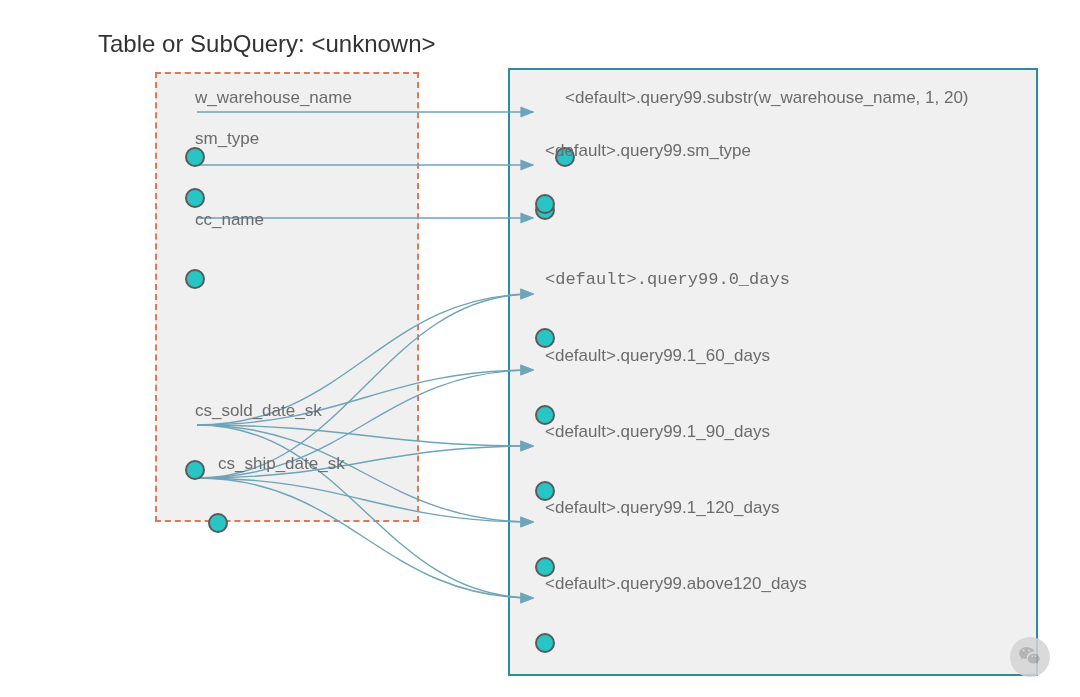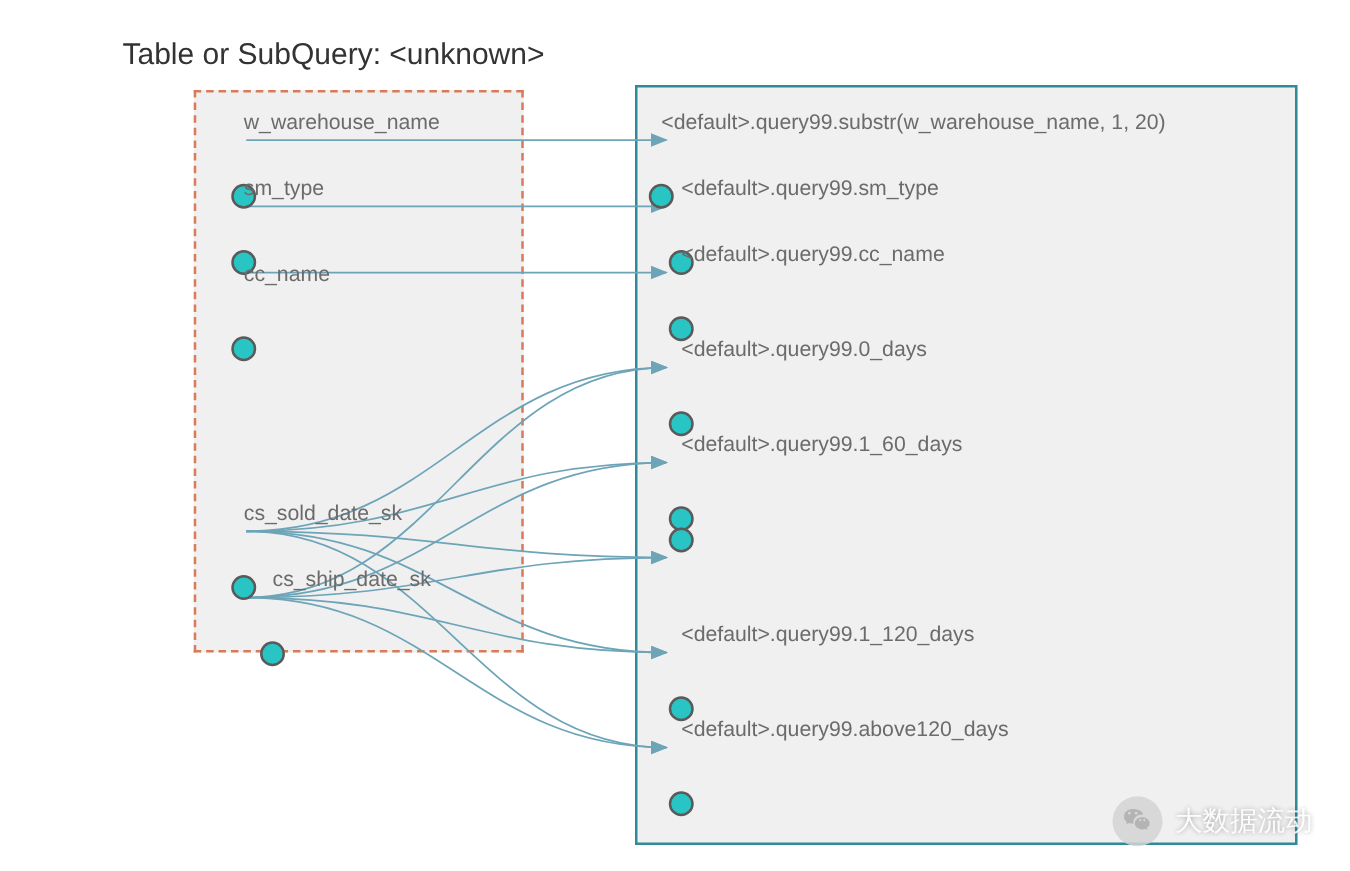--- a/index.html
+++ b/index.html
@@ -128,73 +128,72 @@
         <path d="M 197 478 C 348.20000000000005 478, 381.79999999999995 522, 533 522" fill="none" stroke="#6da4b8" stroke-width="1.4" marker-end="url(#arrowhead)"></path>
         <path d="M 197 478 C 348.20000000000005 478, 381.79999999999995 598, 533 598" fill="none" stroke="#6da4b8" stroke-width="1.4" marker-end="url(#arrowhead)"></path>
       </g>
   </svg>
 
   <div id="left-nodes">
       <div class="node" style="left: 195px; top: 88px;">
         <div class="node-label">w_warehouse_name</div>
         <div class="node-dot"></div>
       </div>
-      <div class="node" style="left: 195px; top: 141px;">
+      <div class="node" style="left: 195px; top: 129px;">
         <div class="node-label">sm_type</div>
         <div class="node-dot"></div>
       </div>
       <div class="node" style="left: 195px; top: 194px; margin-top: 16px;">
         <div class="node-label">cc_name</div>
         <div class="node-dot"></div>
       </div>
       <div class="node" style="left: 195px; top: 401px; text-align: center;">
         <div class="node-label">cs_sold_date_sk</div>
         <div class="node-dot"></div>
       </div>
       <div class="node" style="left: 206px; top: 454px; margin-left: 12px;">
         <div class="node-label">cs_ship_date_sk</div>
         <div class="node-dot"></div>
       </div>
     </div>
   <div id="right-nodes">
-      <div class="node" style="left: 529px; top: 88px; text-align: center;">
+      <div class="node" style="left: 565px; top: 88px; text-align: center;">
         <div class="node-label">&lt;default&gt;.query99.substr(w_warehouse_name, 1, 20)</div>
         <div class="node-dot"></div>
       </div>
       <div class="node" style="left: 545px; top: 141px;">
         <div class="node-label">&lt;default&gt;.query99.sm_type</div>
         <div class="node-dot"></div>
       </div>
       <div class="node" style="left: 545px; top: 194px;">
-        <div class="node-label">&lt;default&gt;.query99.cc_name</div>
         <div class="node-dot"></div>
       </div>
-      <div class="node" style="left: 545px; top: 270px;">
+      <div class="node" style="left: 545px; top: 270px; font-family: Liberation Mono, monospace;">
         <div class="node-label">&lt;default&gt;.query99.0_days</div>
         <div class="node-dot"></div>
       </div>
       <div class="node" style="left: 545px; top: 346px;">
         <div class="node-label">&lt;default&gt;.query99.1_60_days</div>
         <div class="node-dot"></div>
       </div>
       <div class="node" style="left: 545px; top: 422px;">
+        <div class="node-label">&lt;default&gt;.query99.1_90_days</div>
         <div class="node-dot"></div>
       </div>
       <div class="node" style="left: 545px; top: 498px;">
         <div class="node-label">&lt;default&gt;.query99.1_120_days</div>
         <div class="node-dot"></div>
       </div>
       <div class="node" style="left: 545px; top: 574px; text-align: center;">
         <div class="node-label">&lt;default&gt;.query99.above120_days</div>
         <div class="node-dot"></div>
       </div>
     </div>
 
   <div class="watermark">
     <span class="wm-icon">
       <svg width="26" height="26" viewBox="0 0 24 24">
           <path fill="#aaa" d="M8.5 3C4.9 3 2 5.5 2 8.5c0 1.6.8 3 2.1 4l-.5 1.8 2-1.1c.9.3 1.9.5 2.9.5.2 0 .4 0 .6 0-.1-.4-.1-.8-.1-1.2 0-3 2.9-5.5 6.5-5.5.3 0 .5 0 .8 0C15.5 4.6 12.3 3 8.5 3zm-2.5 4a1 1 0 110-2 1 1 0 010 2zm5 0a1 1 0 110-2 1 1 0 010 2zm4.5 2C12.5 9 10 11 10 13.5S12.5 18 15.5 18c.8 0 1.5-.1 2.2-.4l1.6.9-.4-1.5c1.2-.8 2.1-2 2.1-3.5C21 11 18.5 9 15.5 9zm-1.5 3a.8.8 0 110-1.6.8.8 0 010 1.6zm3 0a.8.8 0 110-1.6.8.8 0 010 1.6z"></path>
         </svg>
     </span>
-    <span>大数据流动</span>
   </div>
 
 </div>
 
 </body></html>

